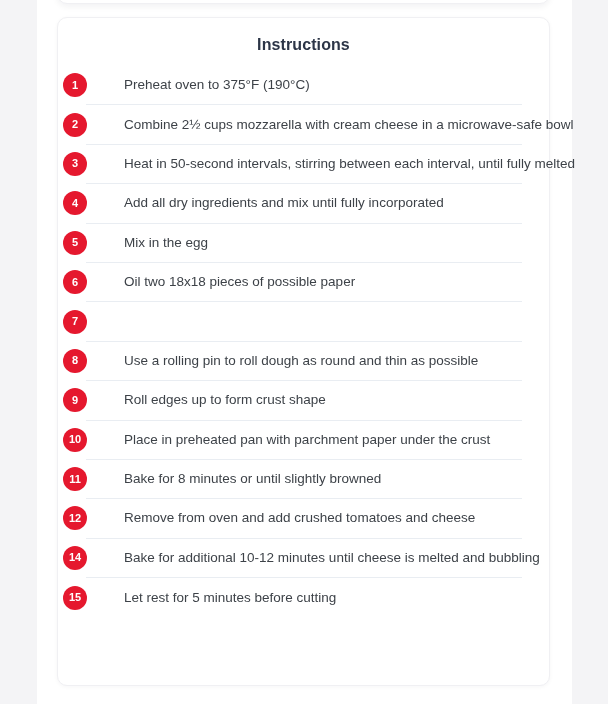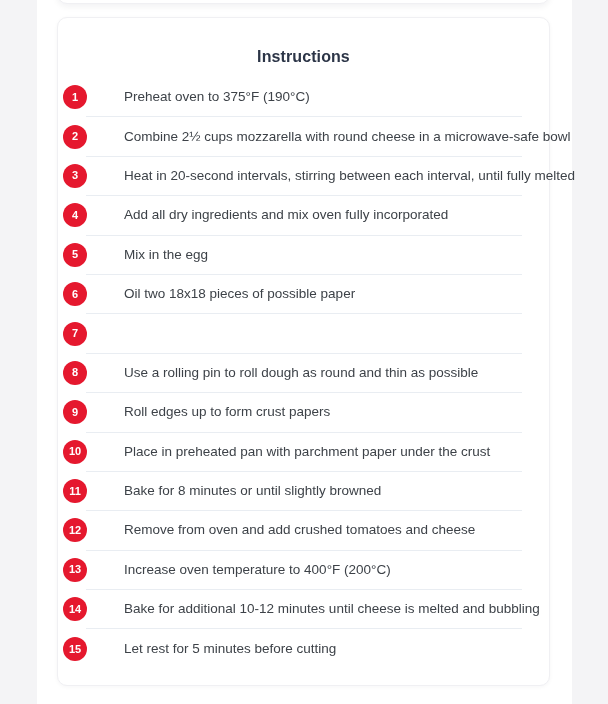--- a/index.html
+++ b/index.html
@@ -35,21 +35,21 @@
     box-shadow: 0 3px 6px rgba(20,25,40,0.05);
   }
   .instructions-card{
     position: absolute;
     left: 20px; top: 17px;
     width: 493px; height: 669px;
     background: var(--card-bg);
     border: 1px solid var(--card-border);
     border-radius: 10px;
     box-shadow: 0 1px 4px rgba(20,25,40,0.04);
-    padding-top: 29px;
+    padding-top: 17px;
   }
   .card-title{
     text-align: center;
     font-size: 16px;
     line-height: 20px;
     font-weight: bold;
     color: var(--title-color);
     letter-spacing: 0.1px;
   }
   ul.steps{
@@ -98,64 +98,60 @@
   <div class="instructions-card">
     <div class="card-title">Instructions</div>
 
     <ul class="steps">
         <li>
           <span class="step-badge">1</span>
           <span class="step-text">Preheat oven to 375°F (190°C)</span>
         </li>
         <li>
           <span class="step-badge">2</span>
-          <span class="step-text">Combine 2½ cups mozzarella with round cheese in a microwave-safe bowl</span>
+          <span class="step-text">Combine 2½ cups mozzarella with cream cheese in a microwave-safe bowl</span>
         </li>
         <li>
           <span class="step-badge">3</span>
-          <span class="step-text">Heat in 20-second intervals, stirring between each interval, until fully melted</span>
+          <span class="step-text">Heat in 50-second intervals, stirring between each interval, until fully melted</span>
         </li>
         <li>
           <span class="step-badge">4</span>
-          <span class="step-text">Add all dry ingredients and mix oven fully incorporated</span>
+          <span class="step-text">Add all dry ingredients and mix until fully incorporated</span>
         </li>
         <li>
           <span class="step-badge">5</span>
           <span class="step-text">Mix in the egg</span>
         </li>
         <li>
           <span class="step-badge">6</span>
           <span class="step-text">Oil two 18x18 pieces of possible paper</span>
         </li>
         <li>
           <span class="step-badge">7</span>
         </li>
         <li>
           <span class="step-badge">8</span>
           <span class="step-text">Use a rolling pin to roll dough as round and thin as possible</span>
         </li>
         <li>
           <span class="step-badge">9</span>
-          <span class="step-text">Roll edges up to form crust papers</span>
+          <span class="step-text">Roll edges up to form crust shape</span>
         </li>
         <li>
           <span class="step-badge">10</span>
           <span class="step-text">Place in preheated pan with parchment paper under the crust</span>
         </li>
         <li>
           <span class="step-badge">11</span>
           <span class="step-text">Bake for 8 minutes or until slightly browned</span>
         </li>
         <li>
           <span class="step-badge">12</span>
           <span class="step-text">Remove from oven and add crushed tomatoes and cheese</span>
-        </li>
-        <li>
-          <span class="step-badge">13</span>
-          <span class="step-text">Increase oven temperature to 400°F (200°C)</span>
         </li>
         <li>
           <span class="step-badge">14</span>
           <span class="step-text">Bake for additional 10-12 minutes until cheese is melted and bubbling</span>
         </li>
         <li>
           <span class="step-badge">15</span>
           <span class="step-text">Let rest for 5 minutes before cutting</span>
         </li>
       </ul>

